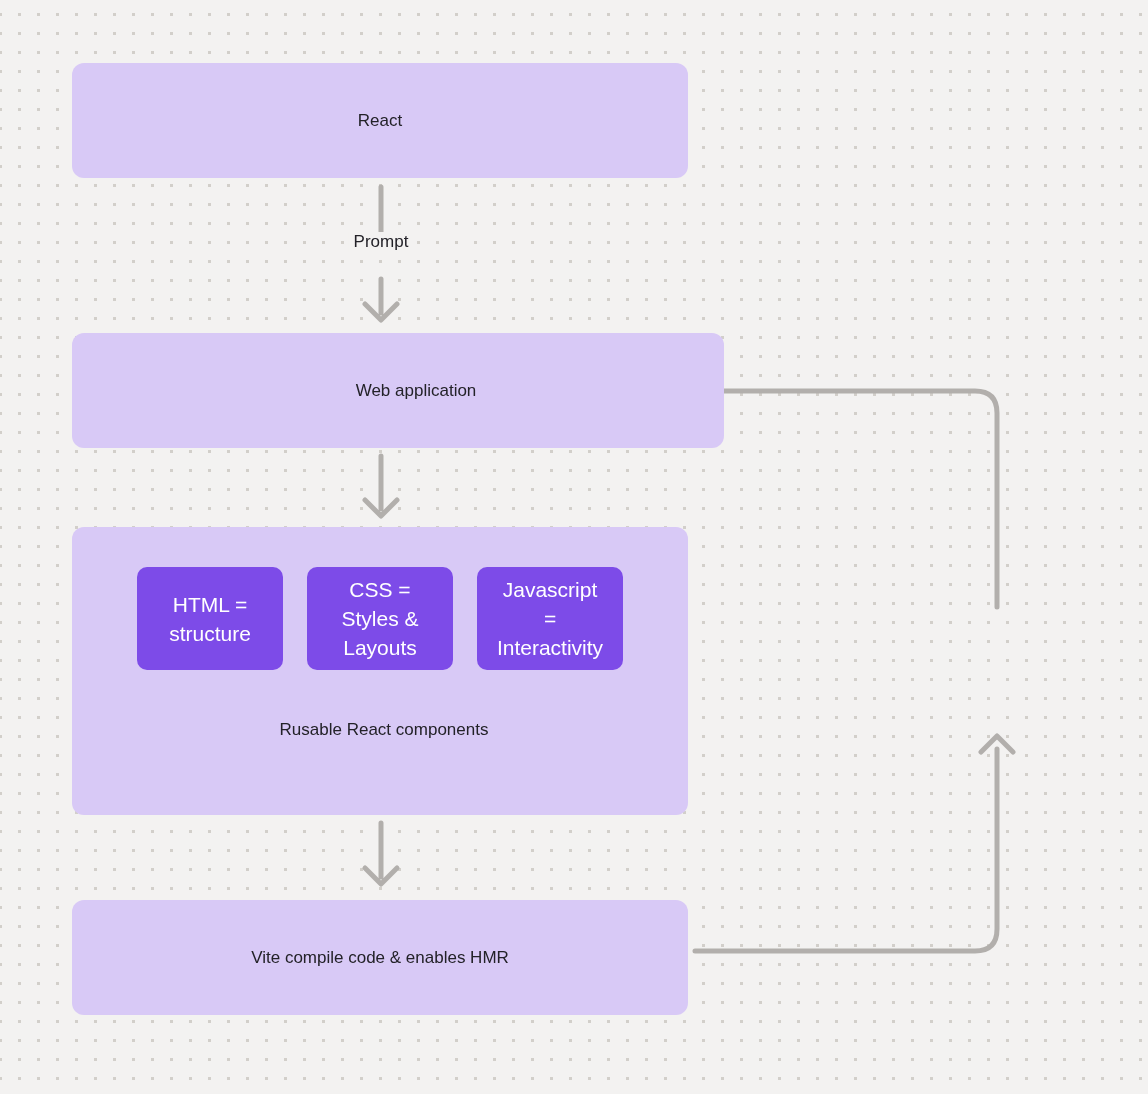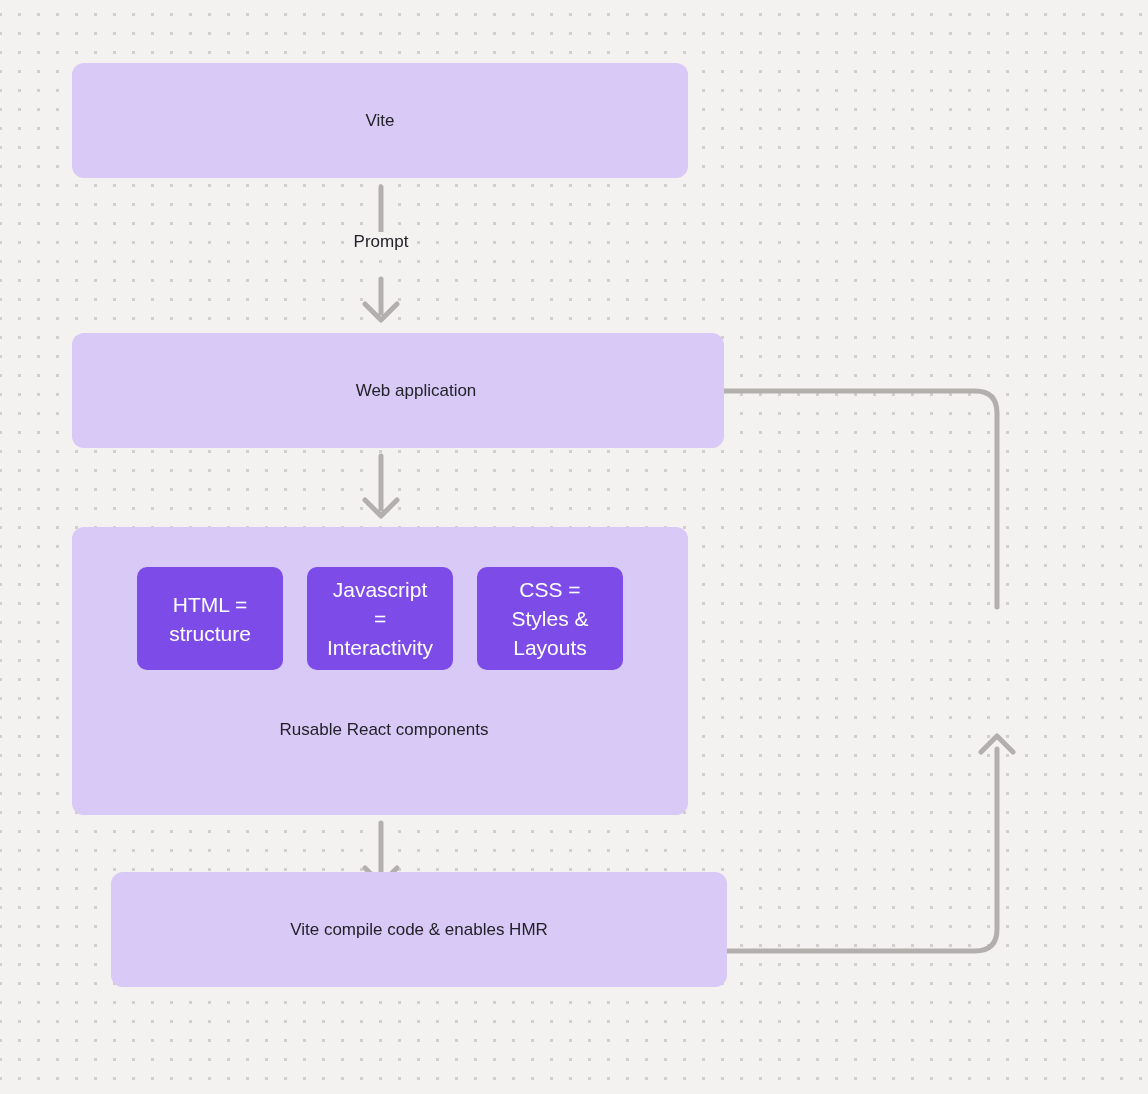--- a/index.html
+++ b/index.html
@@ -16,21 +16,21 @@
   .connector-layer{position:absolute;left:0;top:0;width:1148px;height:1094px;pointer-events:none;}
   .connector-layer path{stroke:#b2afac;stroke-width:5;fill:none;stroke-linecap:round;stroke-linejoin:round;}
   .node{
     position:absolute;
     display:flex;align-items:center;justify-content:center;
     background:#d8c9f6;border-radius:12px;
     color:#232228;font-size:17px;
   }
   .node-user{left:72px;top:63px;width:616px;height:115px;}
   .node-webapp{left:72px;top:333px;width:616px;height:115px;padding-left:36px;}
-  .node-vite{left:72px;top:872px;width:616px;height:115px;margin-left:39px;}
+  .node-vite{left:72px;top:900px;width:616px;height:115px;}
   .node-render{left:903px;top:613px;width:190px;height:115px;}
   .node-group{
     position:absolute;left:72px;top:527px;width:616px;height:288px;
     background:#d8c9f6;border-radius:12px;color:#232228;
   }
   .group-row{display:flex;justify-content:center;gap:24px;margin-top:40px;}
   .chip{
     width:146px;height:103px;box-sizing:border-box;padding:0 20px;
     background:#7d4be8;border-radius:10px;
     color:#ffffff;font-size:21px;line-height:29px;
@@ -50,39 +50,39 @@
 
   <svg class="connector-layer" viewBox="0 0 1148 1094" xmlns="http://www.w3.org/2000/svg">
     <path d="M381 187 L381 233 M381 279 L381 313 M365 304 L381 320 L397 304"></path>
     <path d="M381 456 L381 509 M365 500 L381 516 L397 500"></path>
     <path d="M381 823 L381 877 M365 868 L381 884 L397 868"></path>
     <path d="M695 951 L975 951 Q997 951 997 929 L997 749 M981 752 L997 736 L1013 752"></path>
     <path d="M997 607 L997 413 Q997 391 975 391 L713 391 M712 375 L696 391 L712 407"></path>
   </svg>
 
   <div class="node node-user">
-    <span>Vite</span>
+    <span>React</span>
   </div>
 
   <div class="edge-label">Prompt</div>
 
   <div class="node node-webapp">
     <span>Web application</span>
   </div>
 
   <div class="node-group">
     <div class="group-row">
       <div class="chip">
         <span>HTML = structure</span>
       </div>
       <div class="chip">
-        <span>Javascript = Interactivity</span>
+        <span>CSS = Styles &amp; Layouts</span>
       </div>
       <div class="chip">
-        <span>CSS = Styles &amp; Layouts</span>
+        <span>Javascript = Interactivity</span>
       </div>
     </div>
     <div class="group-caption">Rusable React components</div>
   </div>
 
   <div class="node node-vite">
     <span>Vite compile code &amp; enables HMR</span>
   </div>
 
 

